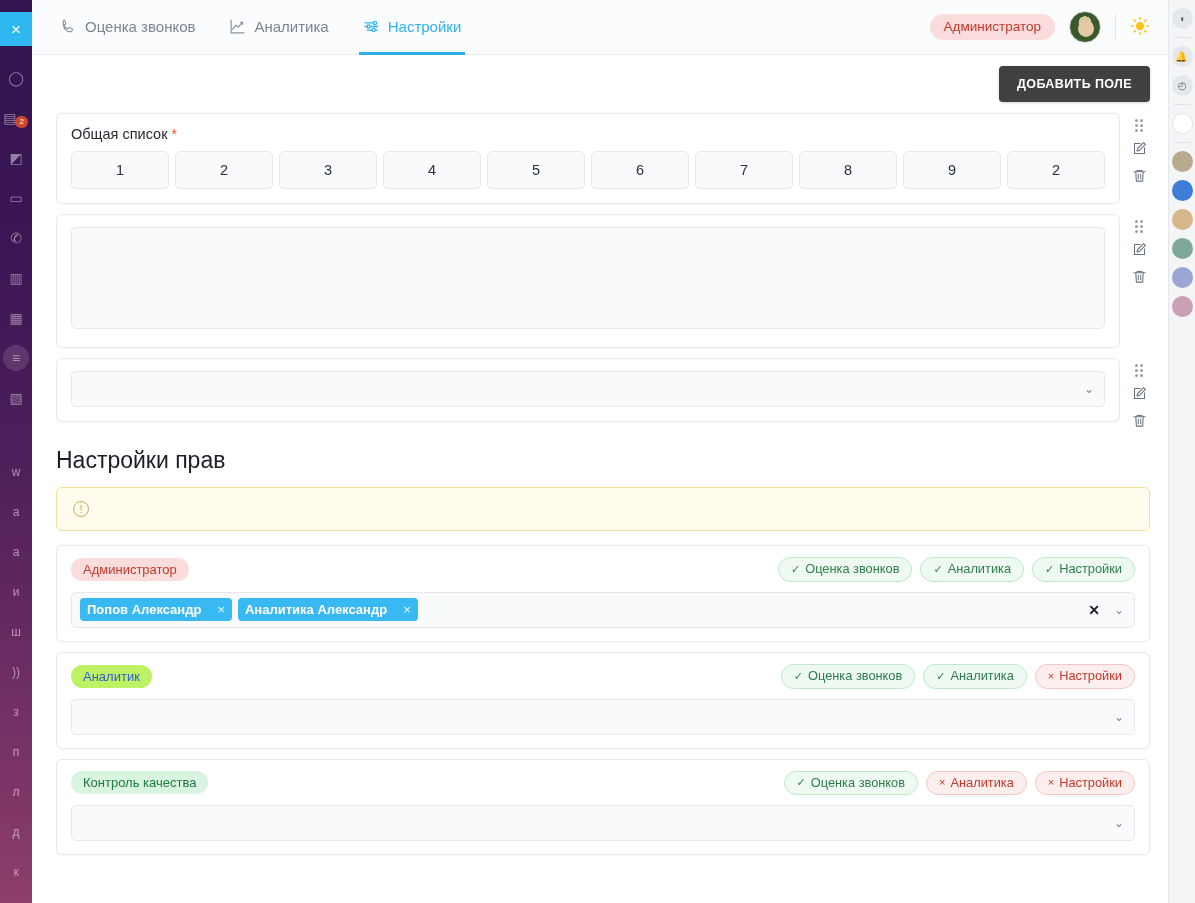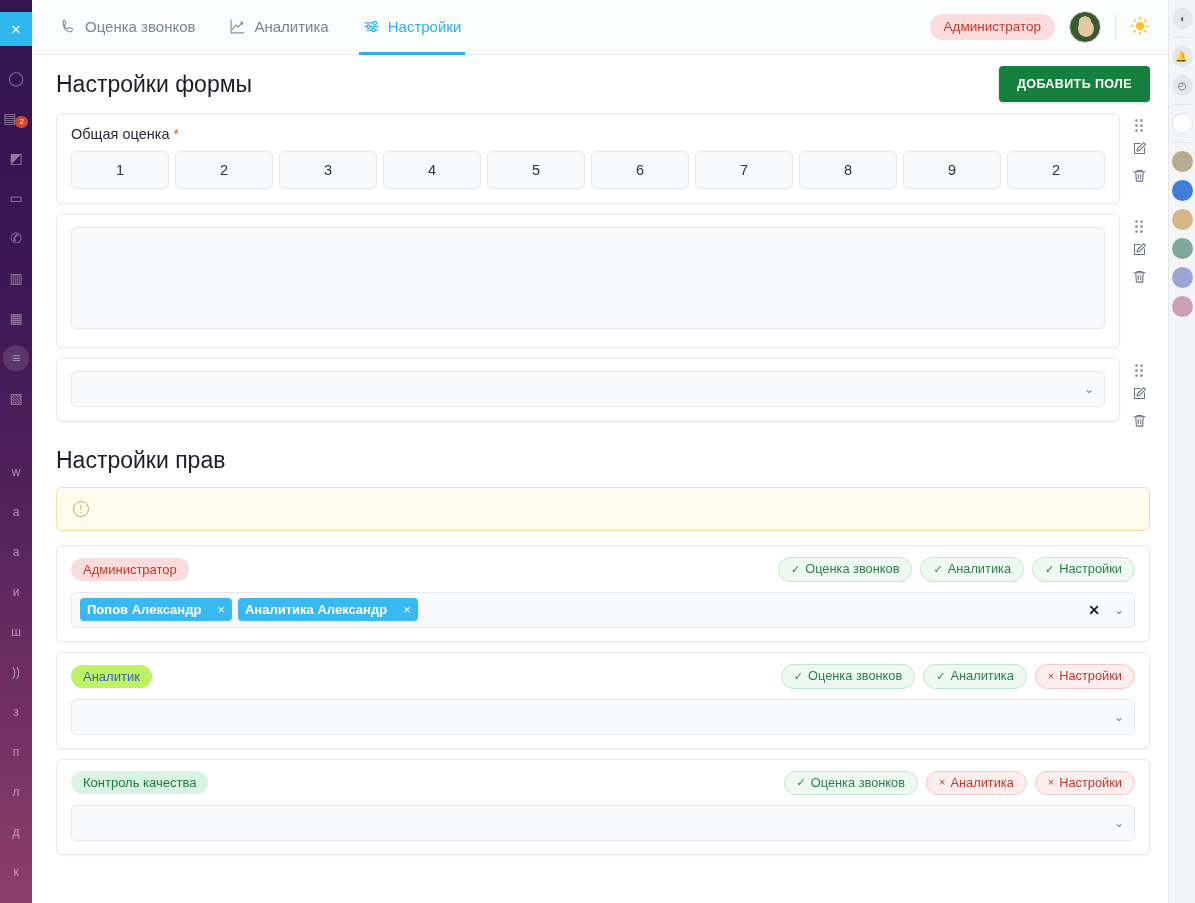--- a/index.html
+++ b/index.html
@@ -73,21 +73,21 @@
     background: #e3c9a6;
   }
   .vsep { width: 1px; height: 26px; background: #e2e6ea; }
   .sun { color: #ffc31f; font-size: 20px; line-height: 1; }
 
   .content { flex: 1 1 auto; overflow: hidden; padding: 0 18px 0 24px; }
 
   .page-head { display: flex; align-items: center; height: 58px; }
   .page-title { font-size: 23px; color: #1b1d26; font-weight: 400; }
   .btn-add {
-    margin-left: auto; background: #15803d; color: #fff; border: none;
+    margin-left: auto; background: #404040; color: #fff; border: none;
     font-size: 12.5px; font-weight: bold; letter-spacing: .4px;
     padding: 11px 18px; border-radius: 4px; cursor: pointer;
     box-shadow: 0 1px 3px rgba(0,0,0,.18);
   }
 
   .field-row { display: flex; align-items: flex-start; gap: 8px; margin-bottom: 10px; }
   .field-card {
     flex: 1 1 auto; border: 1px solid #e6e9ee; border-radius: 6px;
     background: #fff; padding: 12px 14px 14px;
     box-shadow: 0 1px 2px rgba(16,24,40,.04);
@@ -276,28 +276,27 @@
             <circle cx="12" cy="12" r="4" fill="#ffc31f"></circle>
             <path d="M12 2v2M12 20v2M2 12h2M20 12h2M4.9 4.9l1.4 1.4M17.7 17.7l1.4 1.4M19.1 4.9l-1.4 1.4M6.3 17.7l-1.4 1.4"></path>
           </svg>
         </div>
       </div>
     </div>
 
     <div class="content">
 
       <div class="page-head">
-        <div class="page-title">Настройки формы</div>
         <button class="btn-add">ДОБАВИТЬ ПОЛЕ</button>
       </div>
 
       <div class="field-row">
         <div class="field-card">
           <div class="field-label">
-            <span>Общая оценка</span>
+            <span>Общая список</span>
             <span class="req">*</span>
           </div>
           <div class="rating-opts">
             <div class="rating-opt">1</div>
             <div class="rating-opt">2</div>
             <div class="rating-opt">3</div>
             <div class="rating-opt">4</div>
             <div class="rating-opt">5</div>
             <div class="rating-opt">6</div>
             <div class="rating-opt">7</div>

